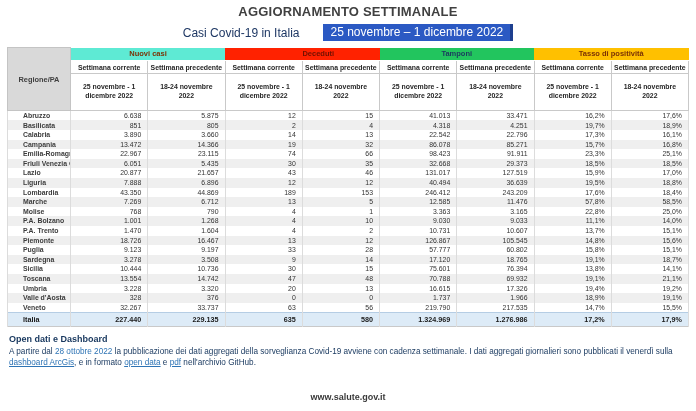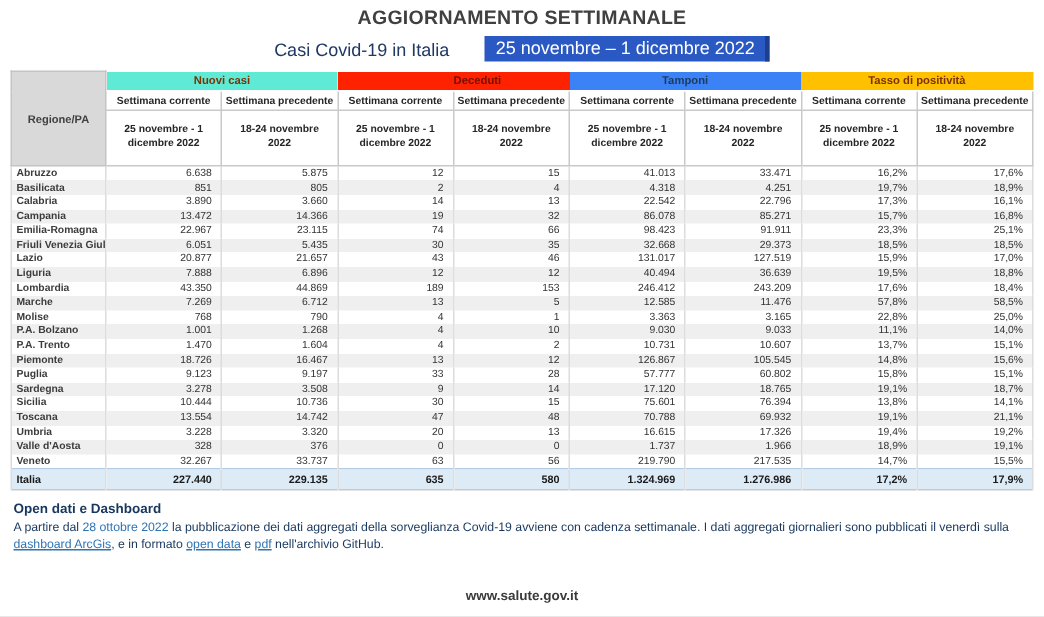--- a/index.html
+++ b/index.html
@@ -46,21 +46,21 @@
     border: 1px solid #c9c9c9;
   }
   .date-row th {
     height: 37px; background: #ffffff; color: #262626;
     font-size: 6.9px; font-weight: bold; text-align: center;
     border: 1px solid #c9c9c9; white-space: normal; line-height: 1.25;
     padding: 0 6px; vertical-align: middle;
   }
   tbody td { height: 9.6px; line-height: 9.4px; font-size: 6.9px; color: #333333;
     border-left: 1px solid #dcdcdc; border-right: 1px solid #dcdcdc; }
-  tbody td.region { text-align: left; font-weight: bold; color: #3c3c3c; padding-left: 3px; }
+  tbody td.region { text-align: left; font-weight: bold; color: #3c3c3c; padding-left: 15px; }
   tbody td.num { text-align: right; padding-right: 6px; }
   tbody tr:nth-child(even) { background: #efefef; }
   tbody tr.total { background: #ddebf7; border-top: 1px solid #b5cde4; border-bottom: 1px solid #c9c9c9; }
   tbody tr.total td { font-weight: bold; height: 13px; line-height: 13px; font-size: 7.2px; color: #1a1a1a; }
   
   .footer { margin: 7px 9px 0 9px; color: #17375e; }
   .footer-head { font-size: 9px; font-weight: bold; color: #17375e; margin-bottom: 2px; }
   .footer-para { font-size: 8.2px; line-height: 1.35; color: #17375e; }
   a.flink { color: #2e74b5; text-decoration: underline; }
   a.flink.nound { text-decoration: none; }
@@ -88,21 +88,21 @@
       <col>
       <col>
       <col>
       <col>
   </colgroup>
   <thead>
     <tr>
       <th class="region-head" rowspan="3">Regione/PA</th>
       <th class="band" colspan="2" style="background: #5eead4; color: rgb(123, 50, 5);">Nuovi casi</th>
       <th class="band" colspan="2" style="background: rgb(255, 34, 0); color: rgb(112, 16, 0); padding-left: 32px;">Deceduti</th>
-      <th class="band" colspan="2" style="background: #3b82f6; color: rgb(28, 58, 94); text-align: center;">Tamponi</th>
+      <th class="band" colspan="2" style="background: #22c55e; color: rgb(28, 58, 94); text-align: center;">Tamponi</th>
       <th class="band" colspan="2" style="background: rgb(255, 192, 0); color: rgb(123, 50, 5);">Tasso di positività</th>
     </tr>
     <tr class="week-row">
       <th>Settimana corrente</th>
       <th>Settimana precedente</th>
       <th>Settimana corrente</th>
       <th>Settimana precedente</th>
       <th>Settimana corrente</th>
       <th>Settimana precedente</th>
       <th>Settimana corrente</th>

